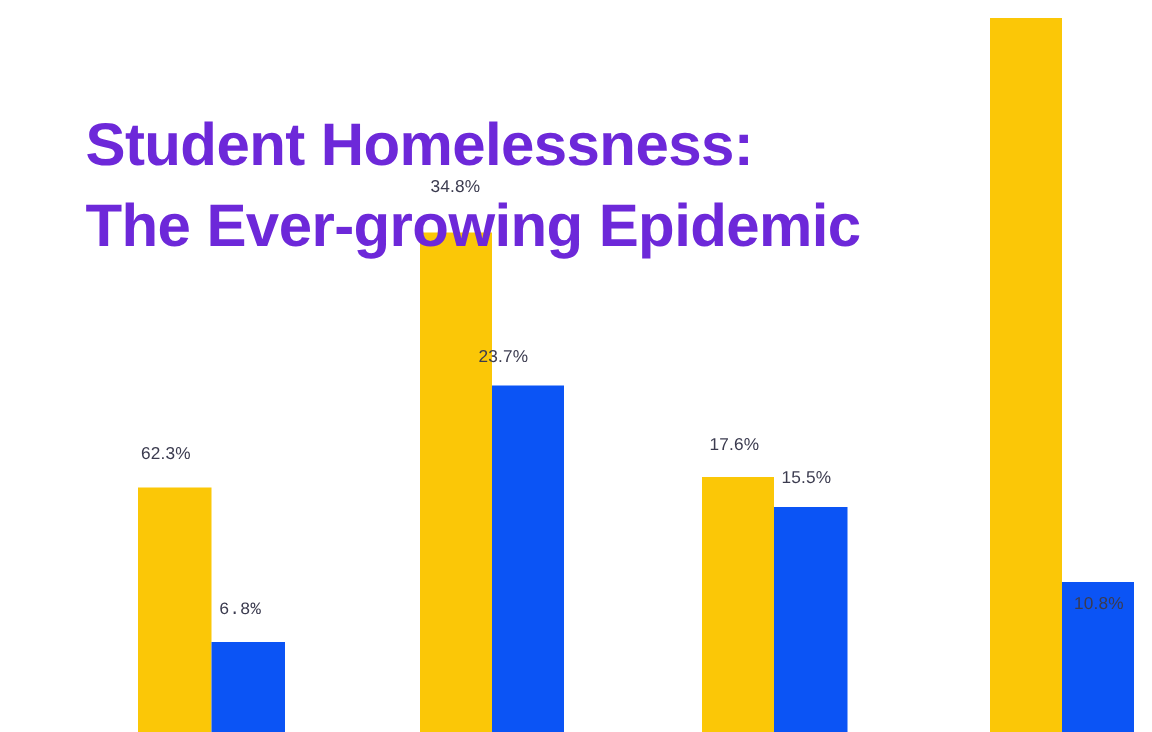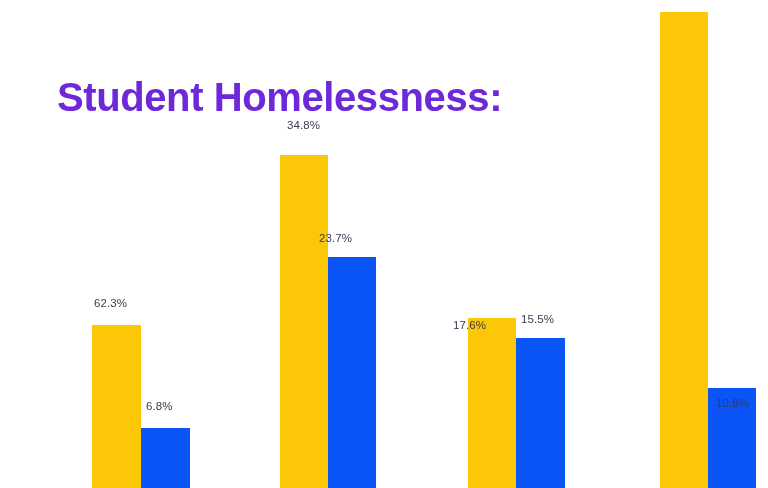--- a/index.html
+++ b/index.html
@@ -69,38 +69,39 @@
 <body>
 
 <div id="canvas">
 
   <div id="chart-area">
 
     <div class="bar bar-yellow" style="left:92px; width:49px; height:163px;"></div>
     <div class="bar-label" style="left:94px; top:297px;">62.3%</div>
 
     <div class="bar bar-blue" style="left:141px; width:49px; height:60px;"></div>
-    <div class="bar-label" style="left:146px; top:400px;">6.8%</div>
+    <div class="bar-label" style="left:146px; top:400px;font-family:Liberation Mono, monospace;">6.8%</div>
 
     <div class="bar bar-yellow" style="left:280px; width:48px; height:333px;"></div>
     <div class="bar-label" style="left:287px; top:119px; z-index:4;">34.8%</div>
 
     <div class="bar bar-blue" style="left:328px; width:48px; height:231px;"></div>
     <div class="bar-label" style="left:319px; top:232px;">23.7%</div>
 
     <div class="bar bar-yellow" style="left:468px; width:48px; height:170px;"></div>
-    <div class="bar-label" style="left:453px; top:291px;margin-top:28px;">17.6%</div>
+    <div class="bar-label" style="left:473px; top:291px;">17.6%</div>
 
     <div class="bar bar-blue" style="left:516px; width:49px; height:150px;"></div>
     <div class="bar-label" style="left:521px; top:313px;text-align:right;">15.5%</div>
 
     <div class="bar bar-yellow" style="left:660px; width:48px; height:476px;"></div>
 
     <div class="bar bar-blue" style="left:708px; width:48px; height:100px;"></div>
     <div class="bar-label" style="left:716px; top:361px;margin-top:36px;">10.8%</div>
 
   </div>
 
   <div id="title-block">
     <div class="title-line">Student Homelessness:</div>
+    <div class="title-line">The Ever-growing Epidemic</div>
   </div>
 
 </div>
 
 </body></html>

